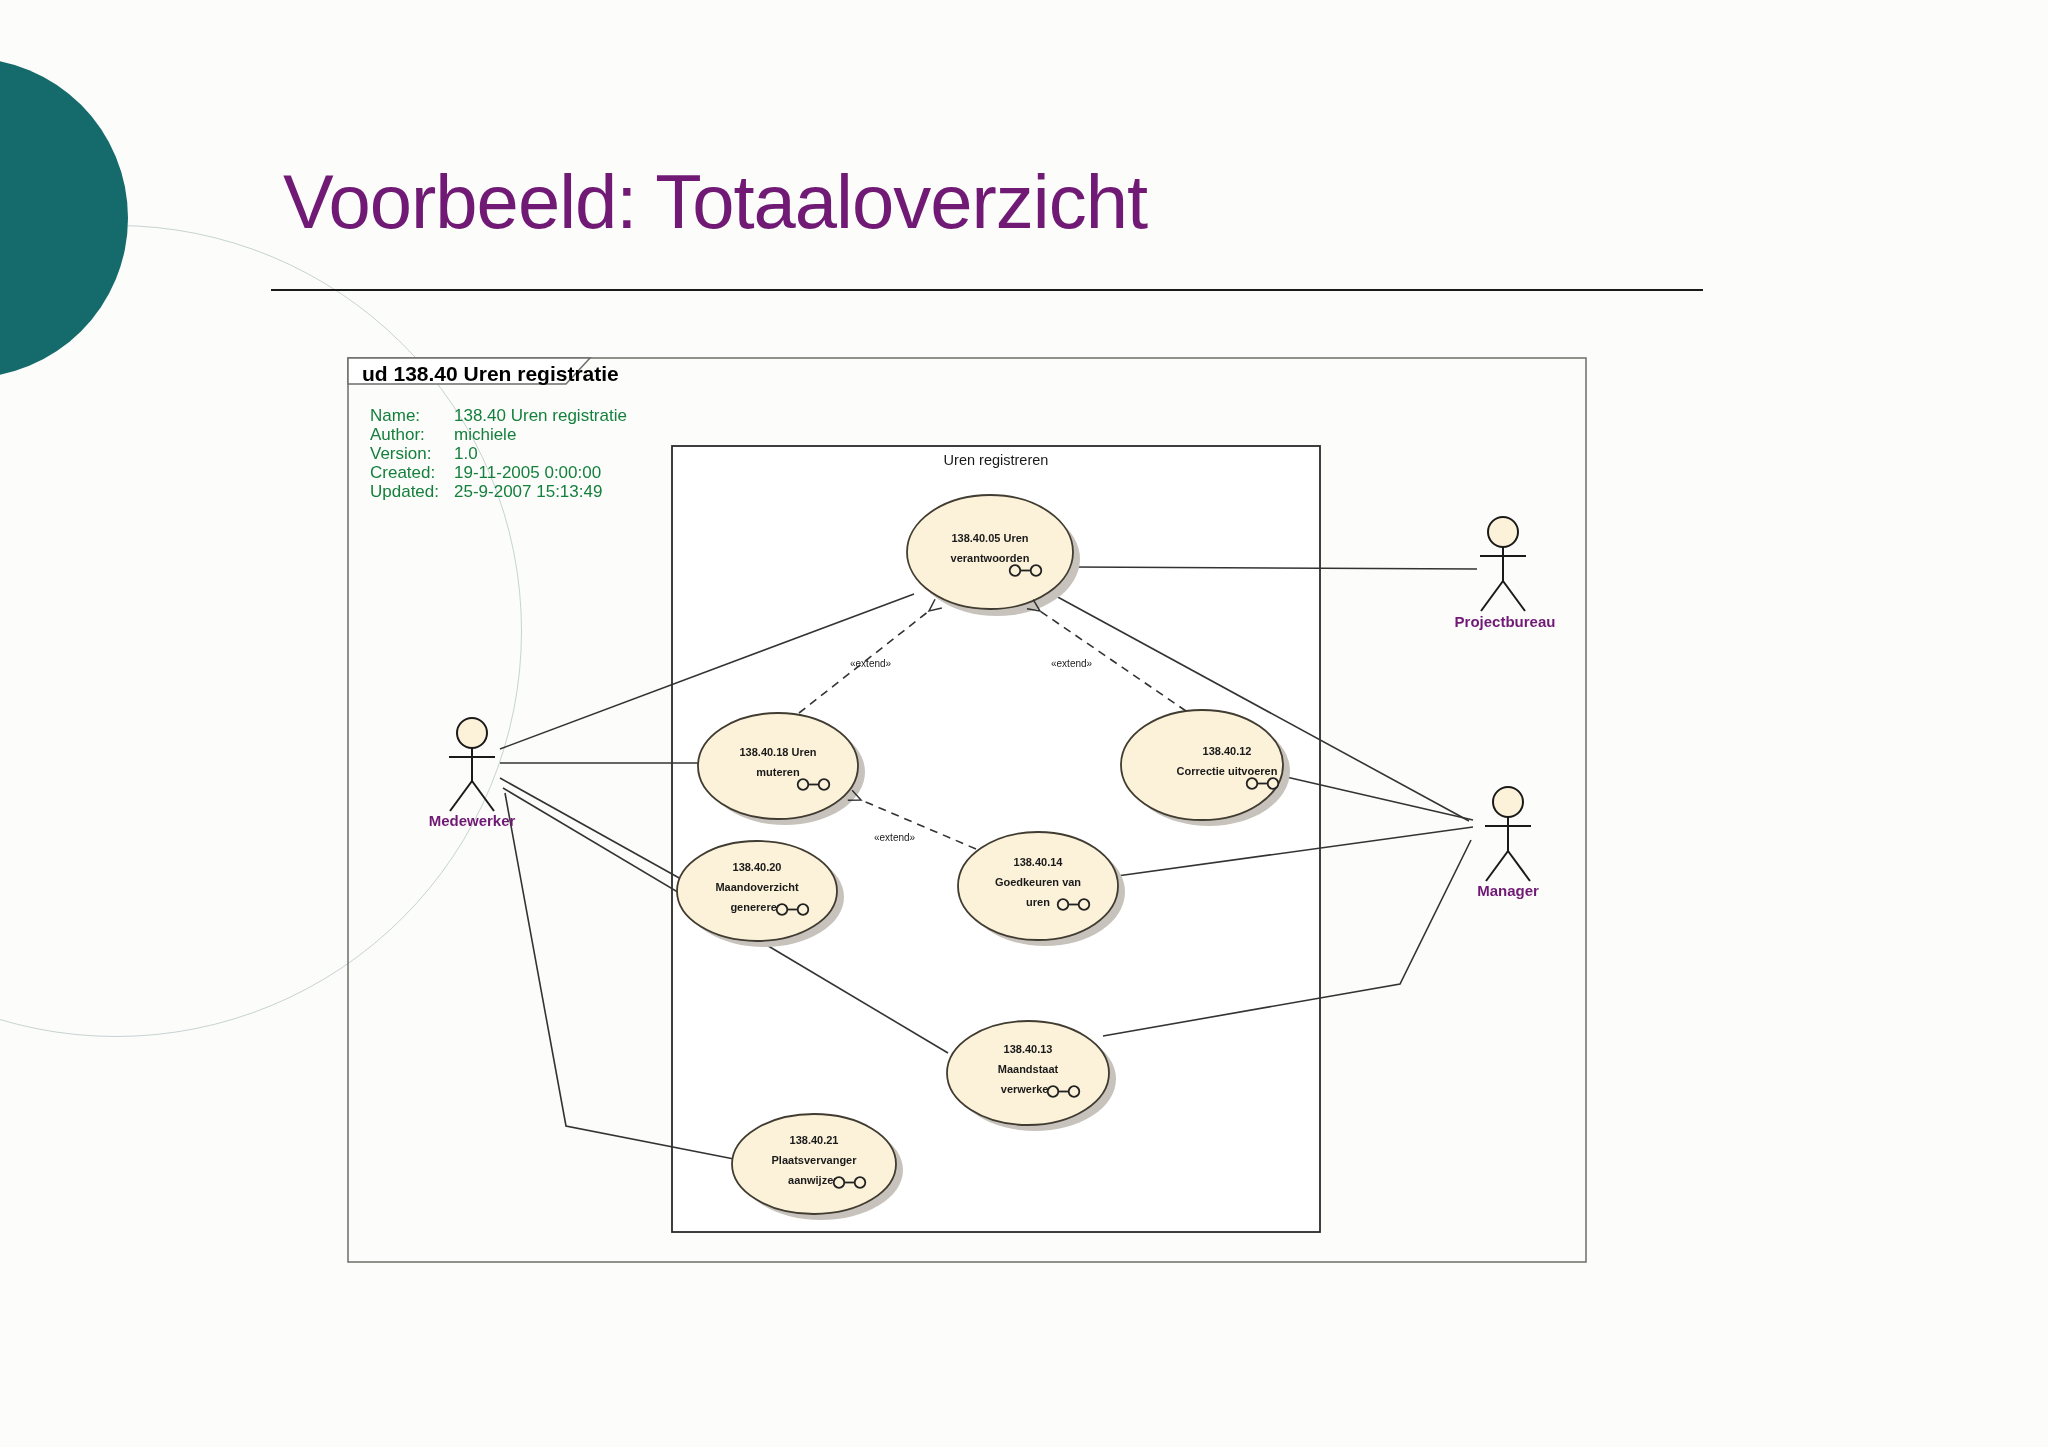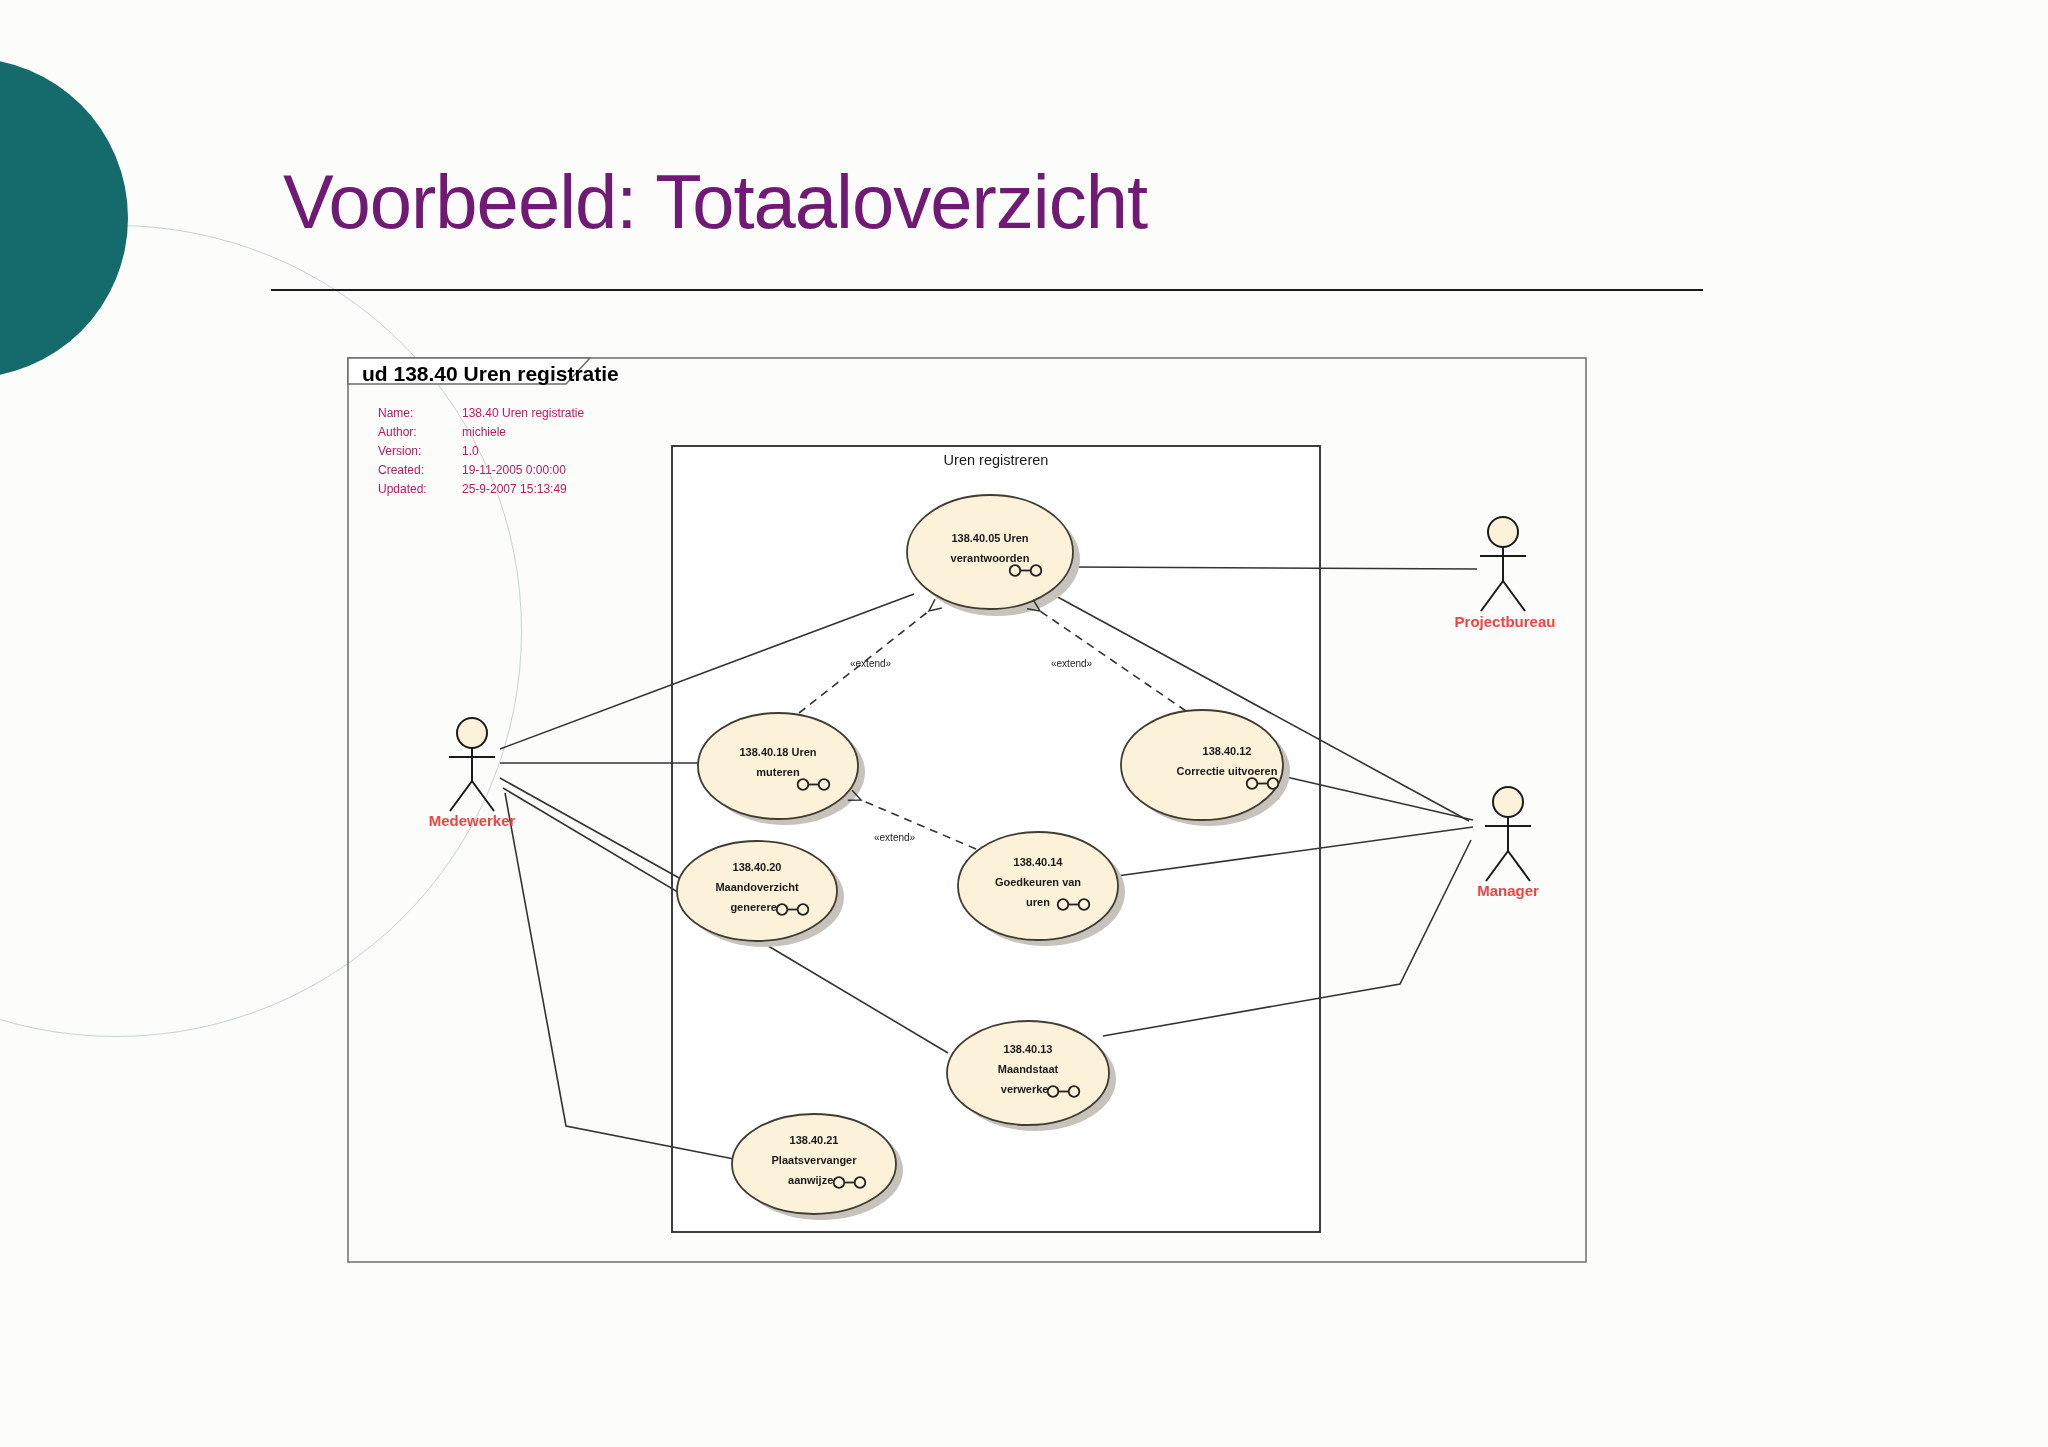--- a/index.html
+++ b/index.html
@@ -21,36 +21,36 @@
     font-size:76px;font-weight:400;color:#701a75;letter-spacing:-1px;white-space:nowrap;
   }
   .title-rule{
     position:absolute;left:271px;top:289px;width:1432px;height:2px;background:#1a1a1a;
   }
   svg.diagram{position:absolute;left:0;top:0;}
   .txt{position:absolute;color:#111;}
   .frame-tab-label{
     left:362px;top:362px;font-size:21px;font-weight:700;color:#000;white-space:nowrap;
   }
-  .meta-row{position:absolute;left:378px;height:19px;font-size:12px;color:#be185d;white-space:nowrap;}
+  .meta-row{position:absolute;left:370px;height:19px;font-size:17px;color:#15803d;white-space:nowrap;}
   .meta-label{display:inline-block;width:84px;}
   .meta-value{display:inline-block;}
   .boundary-title{
     left:918px;top:452px;width:156px;text-align:center;font-size:14.5px;color:#1a1a1a;
   }
   .uc{
     position:absolute;display:flex;align-items:center;justify-content:center;
     text-align:center;font-size:11px;font-weight:700;color:#1a1a1a;line-height:20px;
     white-space:pre-line;padding-bottom:8px;box-sizing:border-box;
   }
   .uc .chain-icon{
     position:absolute;left:calc(50% + 18px);top:calc(50% + 11px);width:36px;height:15px;
   }
   .actor-label{
-    position:absolute;text-align:center;font-size:15px;font-weight:700;color:#ef4444;white-space:nowrap;
+    position:absolute;text-align:center;font-size:15px;font-weight:700;color:#701a75;white-space:nowrap;
   }
   .extend-label{
     position:absolute;font-size:10px;color:#1a1a1a;white-space:nowrap;background:transparent;
   }
 </style>
 </head>
 <body>
 
 <div class="decor-circle-faint"></div>
 <div class="decor-circle-teal"></div>

